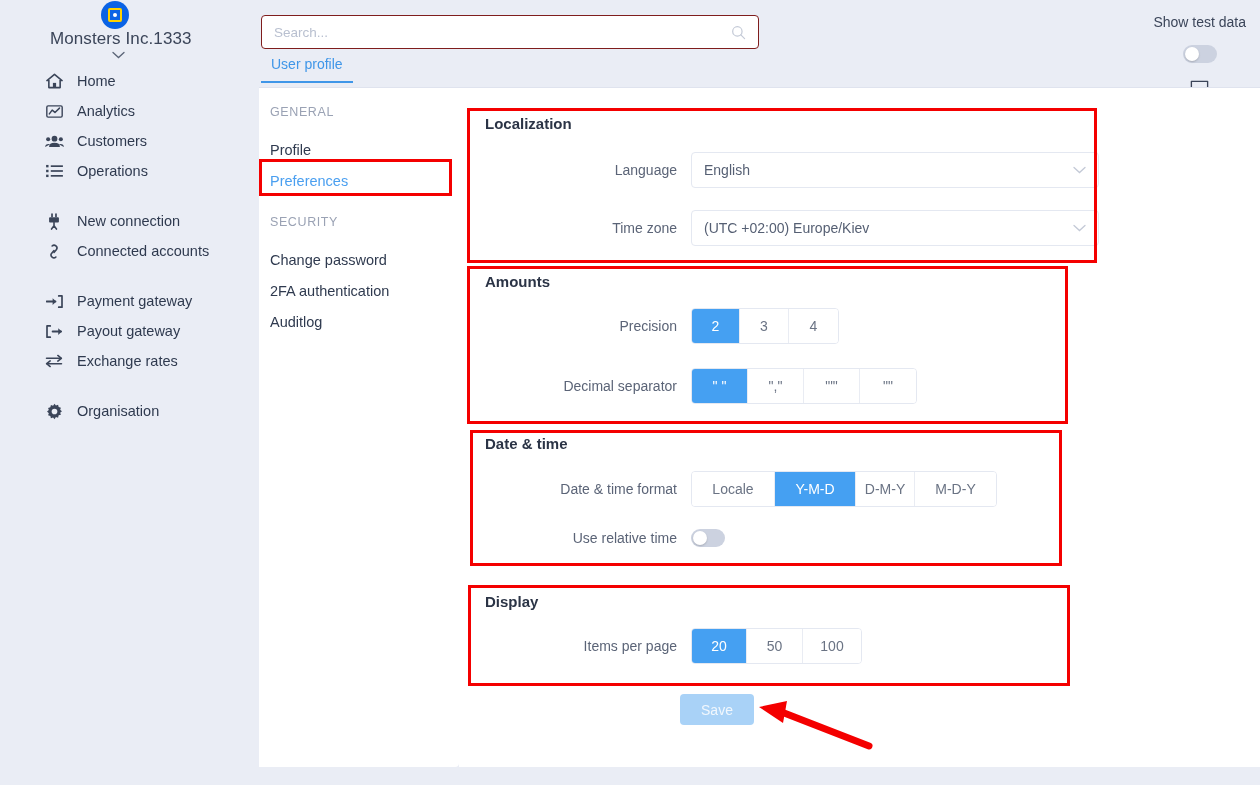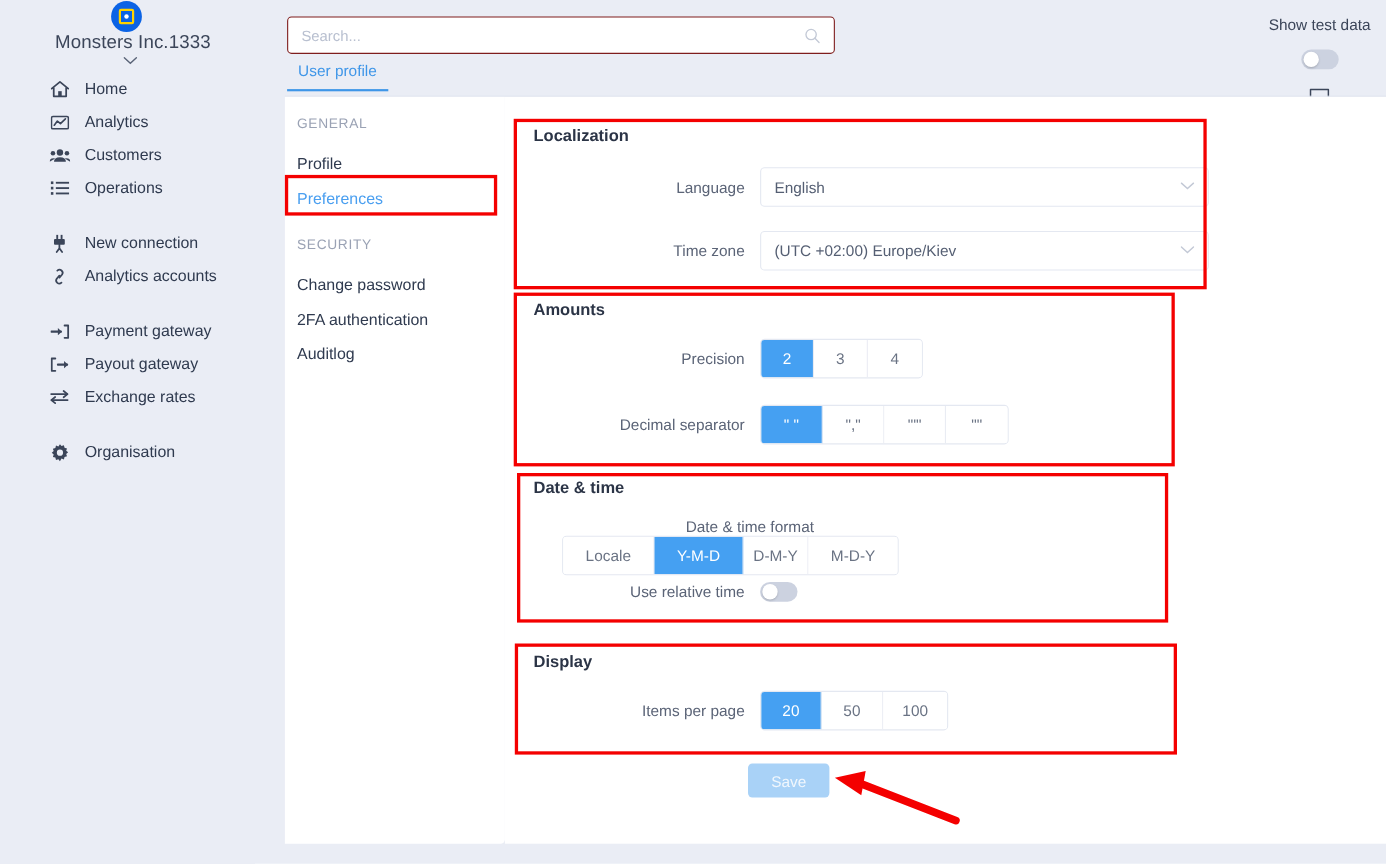--- a/index.html
+++ b/index.html
@@ -292,21 +292,21 @@
       <span class="nav-label">New connection</span>
     </div>
 
     <div class="nav-item">
       <span class="nav-ico">
         <svg width="16" height="17" viewBox="0 0 16 18">
             <path d="M6 3.2 A3 3 0 0 1 10.6 7 L8 10" stroke="#3b4559" stroke-width="1.7" fill="none" stroke-linecap="round"></path>
             <path d="M10 14.8 A3 3 0 0 1 5.4 11 L8 8" stroke="#3b4559" stroke-width="1.7" fill="none" stroke-linecap="round"></path>
           </svg>
       </span>
-      <span class="nav-label">Analytics accounts</span>
+      <span class="nav-label">Connected accounts</span>
     </div>
 
     <div class="nav-gap"></div>
 
     <div class="nav-item">
       <span class="nav-ico">
         <svg width="17" height="15" viewBox="0 0 18 16">
             <path d="M0.5 8 H10" stroke="#3b4559" stroke-width="2" stroke-linecap="round"></path>
             <path d="M7 4.4 L10.8 8 L7 11.6 z" fill="#3b4559"></path>
             <path d="M13.5 2 H17 V14 H13.5" stroke="#3b4559" stroke-width="1.8" fill="none" stroke-linecap="round" stroke-linejoin="round"></path>
@@ -419,21 +419,21 @@
           <div class="opt sel" style="width:56px">" "</div>
           <div class="opt" style="width:56px">","</div>
           <div class="opt" style="width:56px">"'"</div>
           <div class="opt" style="width:56px">""</div>
         </div>
       </div>
     </div>
 
     <div class="card" style="left:12px; top:340px; width:595px; height:140px;">
       <div class="card-title">Date &amp; time</div>
-      <div class="row" style="left:40px; top:43px;flex-direction:column;">
+      <div class="row" style="left:40px; top:43px;">
         <span class="row-label">Date &amp; time format</span>
         <div class="btngroup">
           <div class="opt" style="width:83px">Locale</div>
           <div class="opt sel" style="width:81px">Y-M-D</div>
           <div class="opt" style="width:59px">D-M-Y</div>
           <div class="opt" style="width:81px">M-D-Y</div>
         </div>
       </div>
       <div class="row" style="left:40px; top:101px;">
         <span class="row-label">Use relative time</span>

